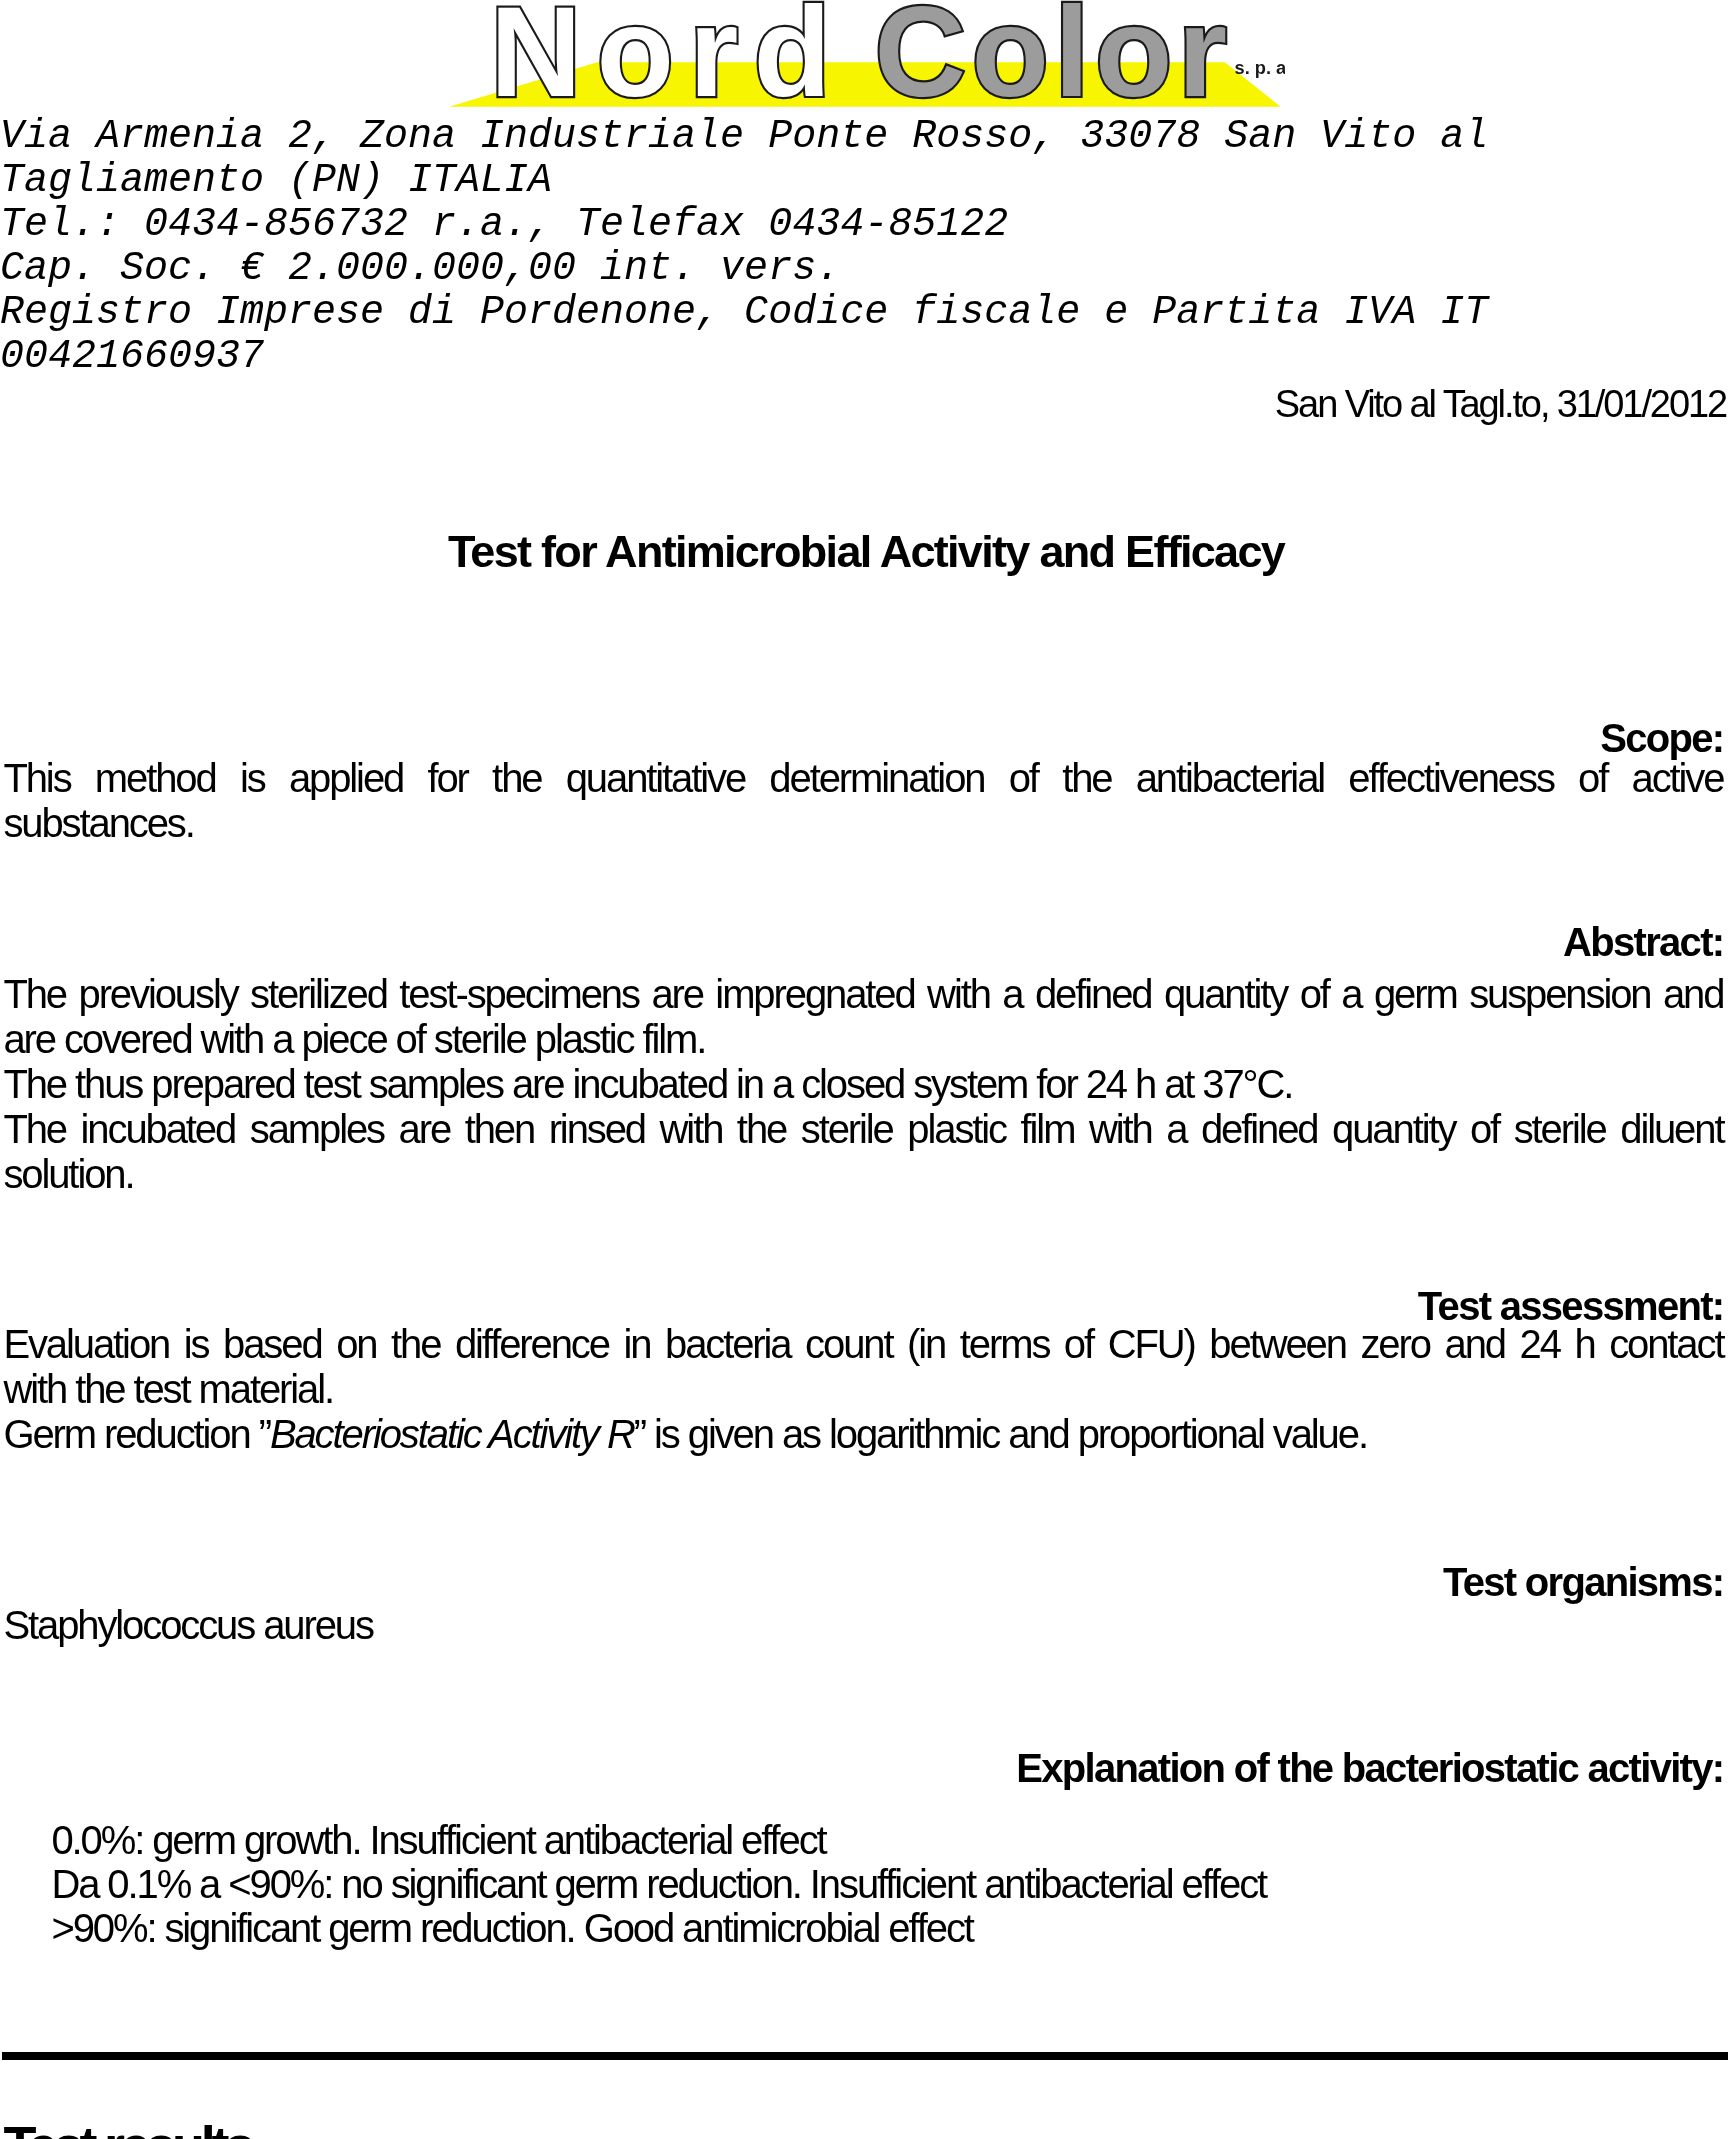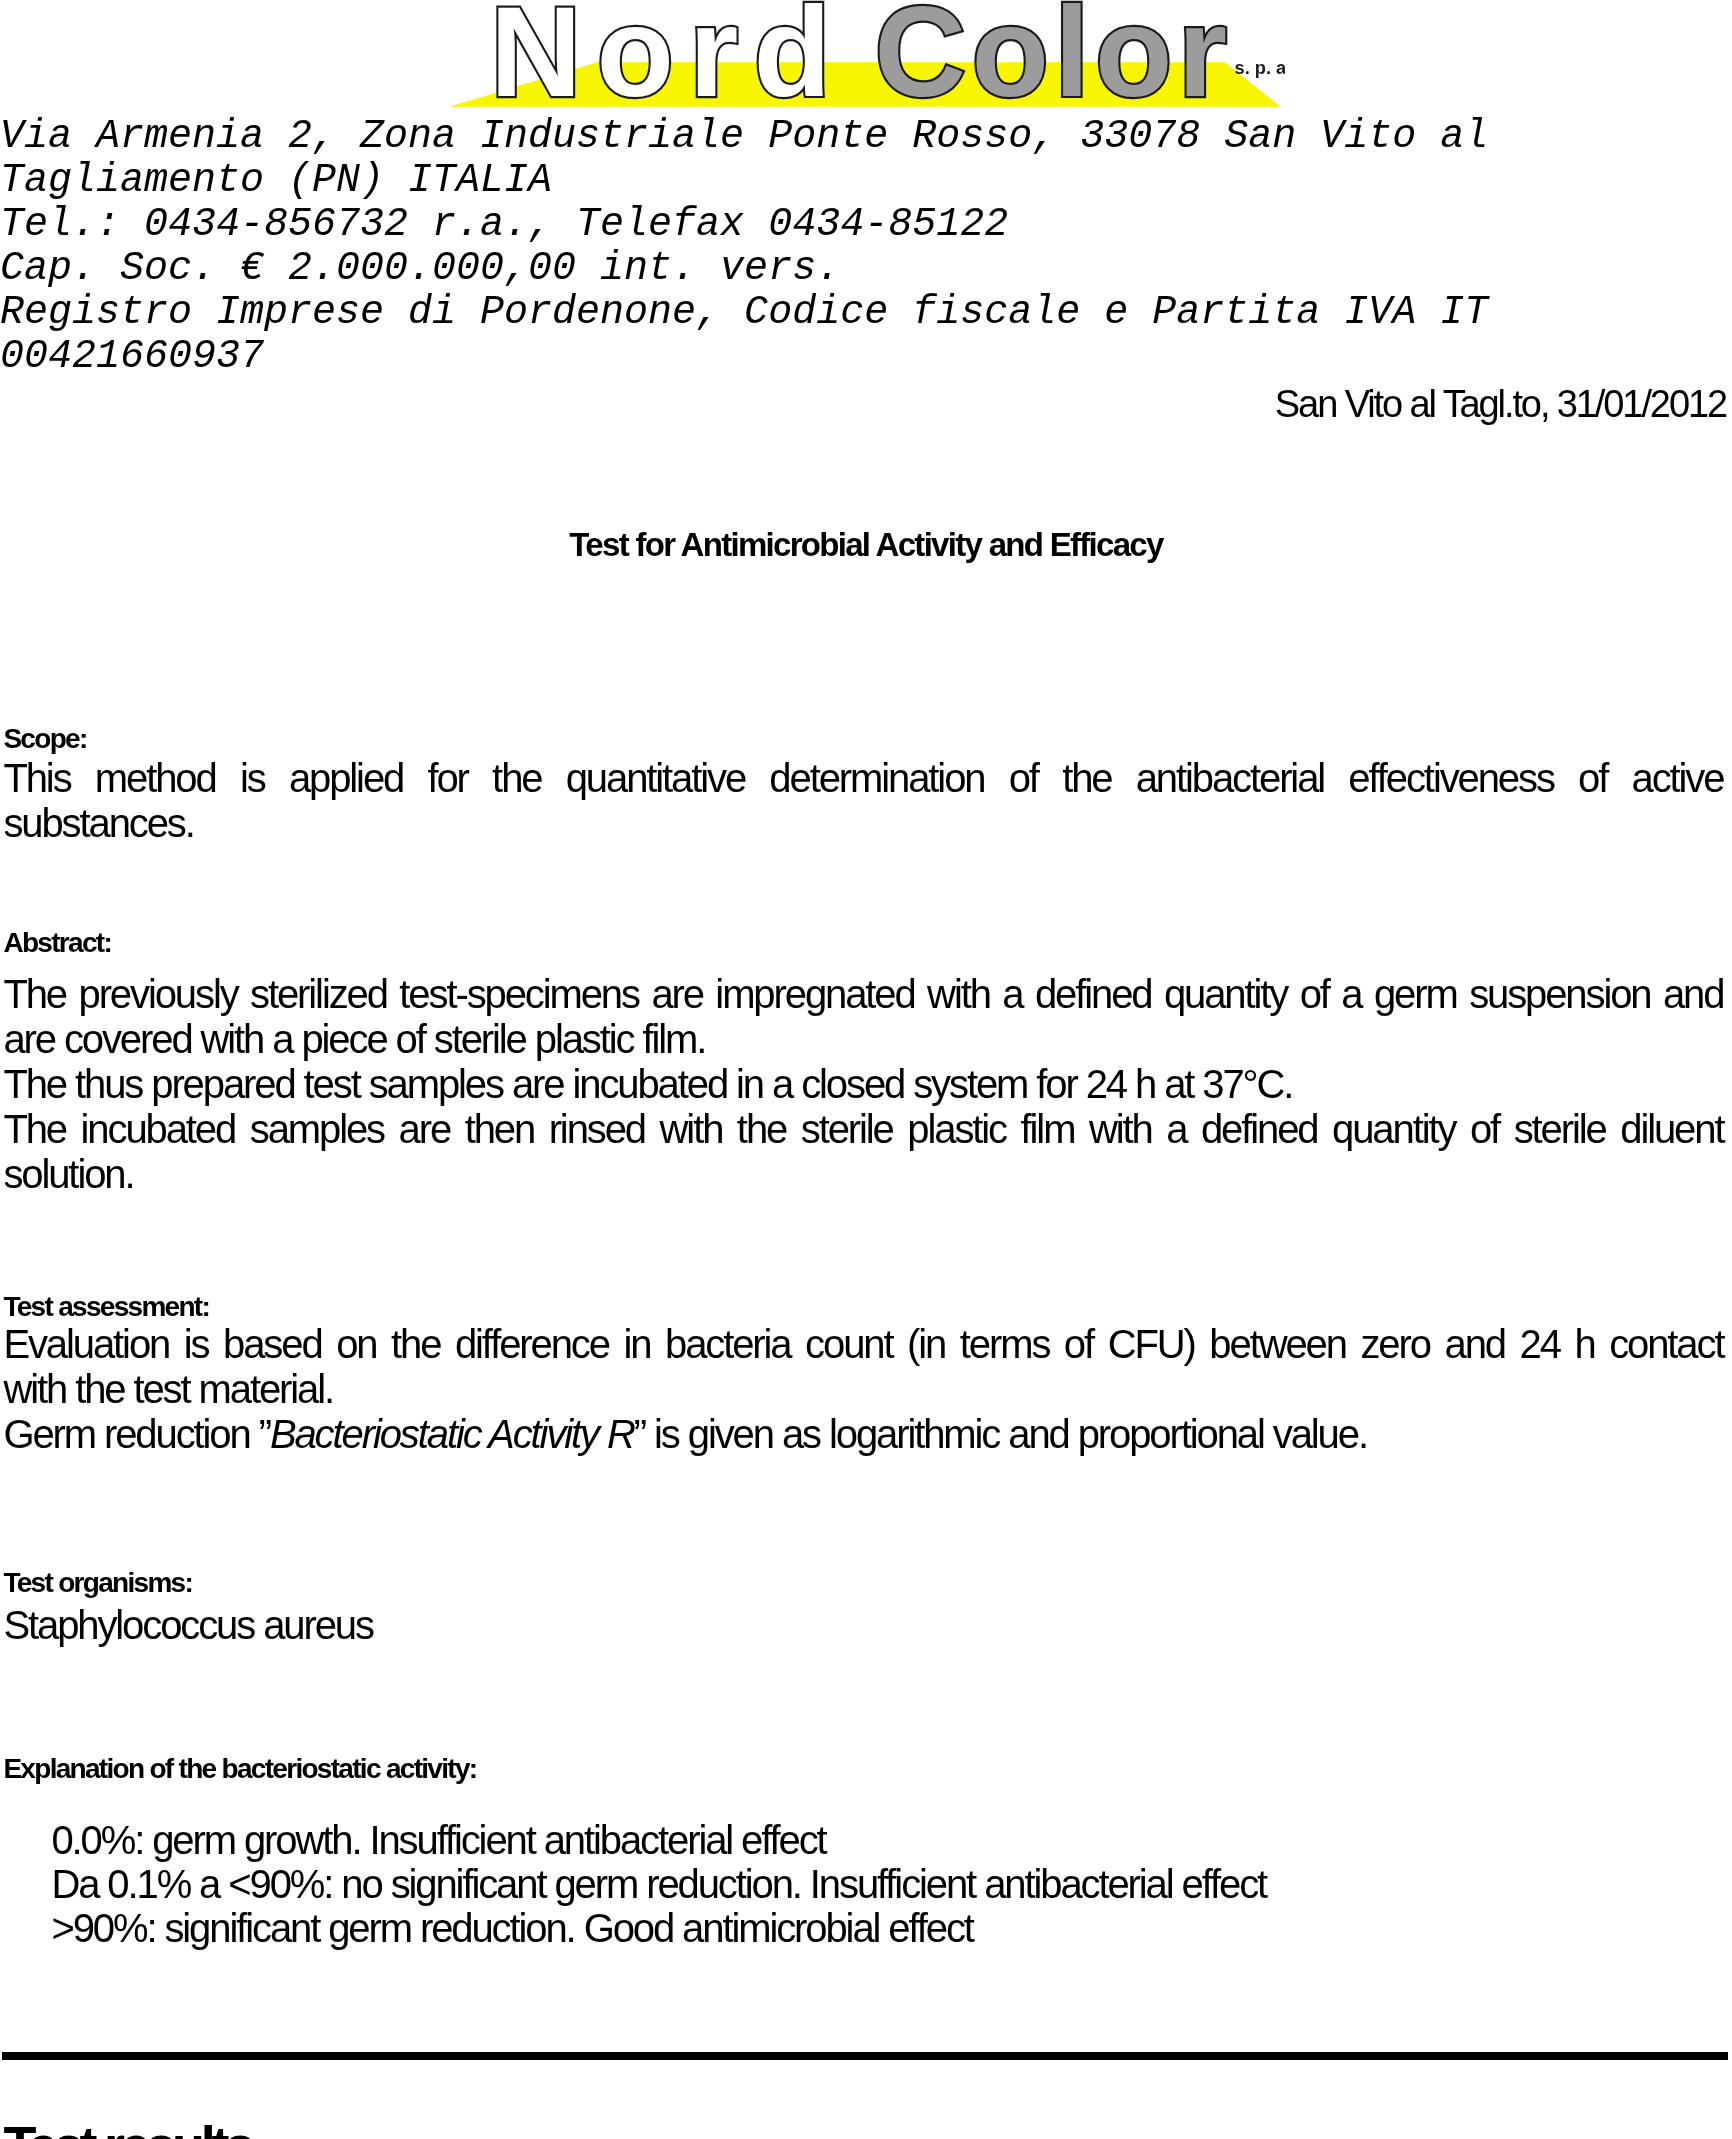--- a/index.html
+++ b/index.html
@@ -38,30 +38,31 @@
   .date-line {
     top: 383px; left: 3.4px; right: 6px;
     text-align: right;
     font-size: 38px;
     letter-spacing: -2.1px;
   }
 
   .doc-title {
     top: 526px; left: 0; right: 0;
     text-align: center;
-    font-size: 33px;
+    font-size: 45px;
     font-weight: bold;
     letter-spacing: -1.7px;
   }
 
   .h {
-    font-size: 28px;
+    font-size: 40px;
     font-weight: bold;
     letter-spacing: -1.7px;
     line-height: 45px;
+    text-align: right;
   }
   .body-t {
     font-size: 40px;
     letter-spacing: -2.1px;
     line-height: 45px;
   }
   .jl { text-align: justify; text-align-last: justify; }
   .it { font-style: italic; }
 
   .scope-h { top: 716px; }

